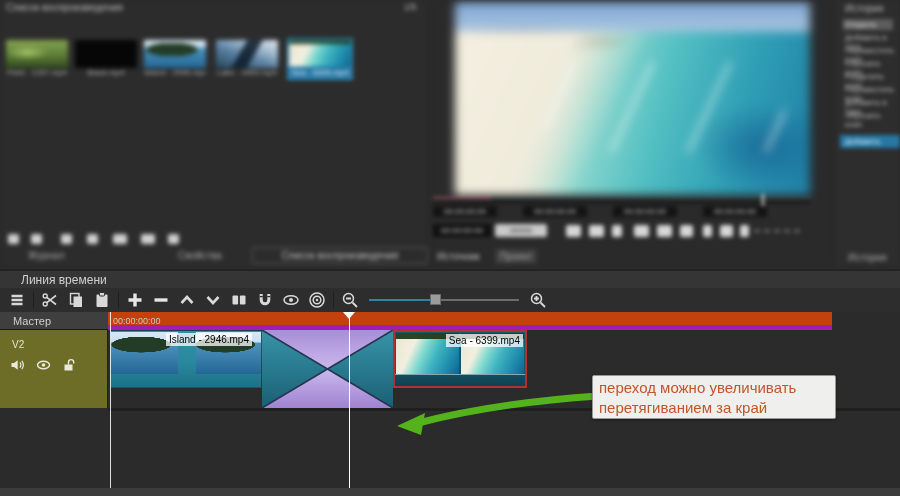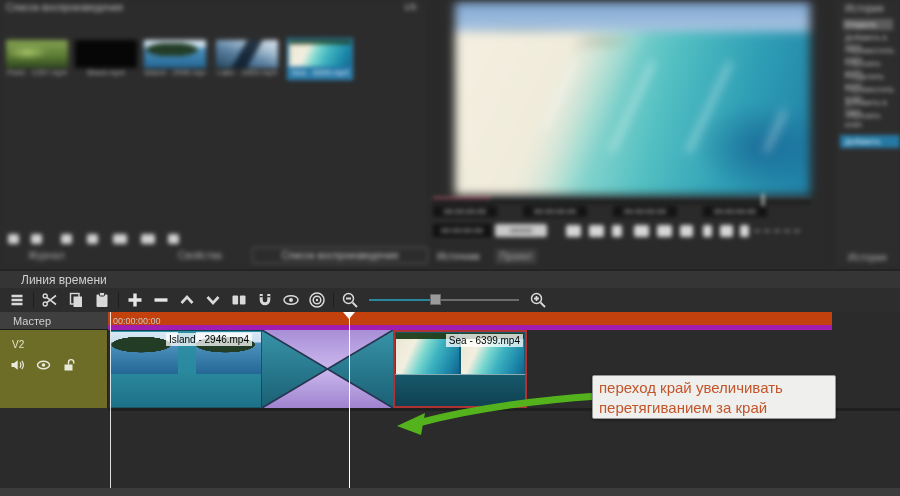--- a/index.html
+++ b/index.html
@@ -37,21 +37,21 @@
   #ruler{position:absolute;left:108px;top:0;width:724px;height:18px;background:#c2410c;color:#c8c8c8;font-size:9px;line-height:18px;border-bottom:5px solid #a21caf;}
   #master-bar{position:absolute;left:0;top:0;width:108px;height:18px;background:#3f3f3f;color:#d0d0d0;font-size:11px;line-height:18px;padding-left:13px;border-bottom:1px solid #1c1c1c;}
   .track-header{position:absolute;left:0;width:108px;border-right:1px solid #1f1f1f;}
   #v2-header{top:18px;height:78px;background:#6d6d28;color:#e6e6cc;}
   #v1-header{top:99px;height:77px;background:#2e2e2e;color:#bdbdbd;}
   .track-label{font-size:10px;padding:9px 0 0 12px;}
   .track-icons{display:flex;gap:11px;padding:8px 0 0 10px;align-items:center;}
   #v2-row{position:absolute;left:108px;top:18px;width:792px;height:78px;background:#2b2b2b;}
   #v1-row{position:absolute;left:108px;top:99px;width:792px;height:77px;background:#2b2b2b;}
   #tl-bottombar{position:absolute;left:0;top:176px;width:900px;height:8px;background:#3c3c3c;}
-  .clip{position:absolute;top:0;height:78px;}
+  .clip{position:absolute;top:0;height:58px;}
   #clip-island{left:2px;width:152px;background:linear-gradient(180deg,#2f8fa4 0%,#2a899e 54%,#1d7188 100%);border:1px solid rgba(0,0,0,.4);}
   #clip-sea{left:285px;width:134px;background:linear-gradient(180deg,#17596c 56%,#0f4252 100%);border:2px solid #b03232;}
   .clip-thumb{position:absolute;top:1px;height:42px;filter:blur(.4px);}
   .ct-island{background:radial-gradient(ellipse 30px 8px at 45% 30%, #223c26 98%, transparent 100%),linear-gradient(180deg,#d8e9f4 0%,#c9def0 24%,#4e93c0 26%,#246795 100%);}
   .ct-beach{background:linear-gradient(180deg, rgba(30,60,25,.95) 0 15%, transparent 15%),linear-gradient(115deg,#e9e6d2 0%,#f3efe0 28%,#7cd8cf 45%,#3db2c0 62%,#1b86a8 85%,#14628c 100%);}
   .clip-label{position:absolute;top:2px;right:9px;background:rgba(255,255,255,.75);color:#000;font-size:10px;line-height:13px;padding:0 3px;white-space:nowrap;}
   #transition{position:absolute;left:154px;top:0;width:131px;height:78px;}
   #playhead-line{position:absolute;left:349px;top:0;width:1px;height:176px;background:#ffffff;}
   #playhead-tri{position:absolute;left:343px;top:0;width:0;height:0;border-left:6px solid transparent;border-right:6px solid transparent;border-top:7px solid #ffffff;}
   #startline{position:absolute;left:2px;top:0;width:1px;height:176px;background:rgba(255,255,255,.85);}
@@ -315,18 +315,18 @@
 
       <div id="startline" style="left:110px;"></div>
       <div id="playhead-line"></div>
       <div id="playhead-tri"></div>
 
       <svg id="arrow-svg" width="240" height="60" viewBox="0 0 240 60">
         <path d="M218 14 C 160 18, 95 26, 38 41" stroke="#54b31d" stroke-width="7" fill="none" stroke-linecap="round"></path>
         <polygon points="17,44 45,31 41,53" fill="#54b31d"></polygon>
       </svg>
       <div id="annotation">
-        <div>переход край увеличивать</div>
+        <div>переход можно увеличивать</div>
         <div>перетягиванием за край</div>
       </div>
     </div>
   </div>
 </div>
 
 </body></html>

